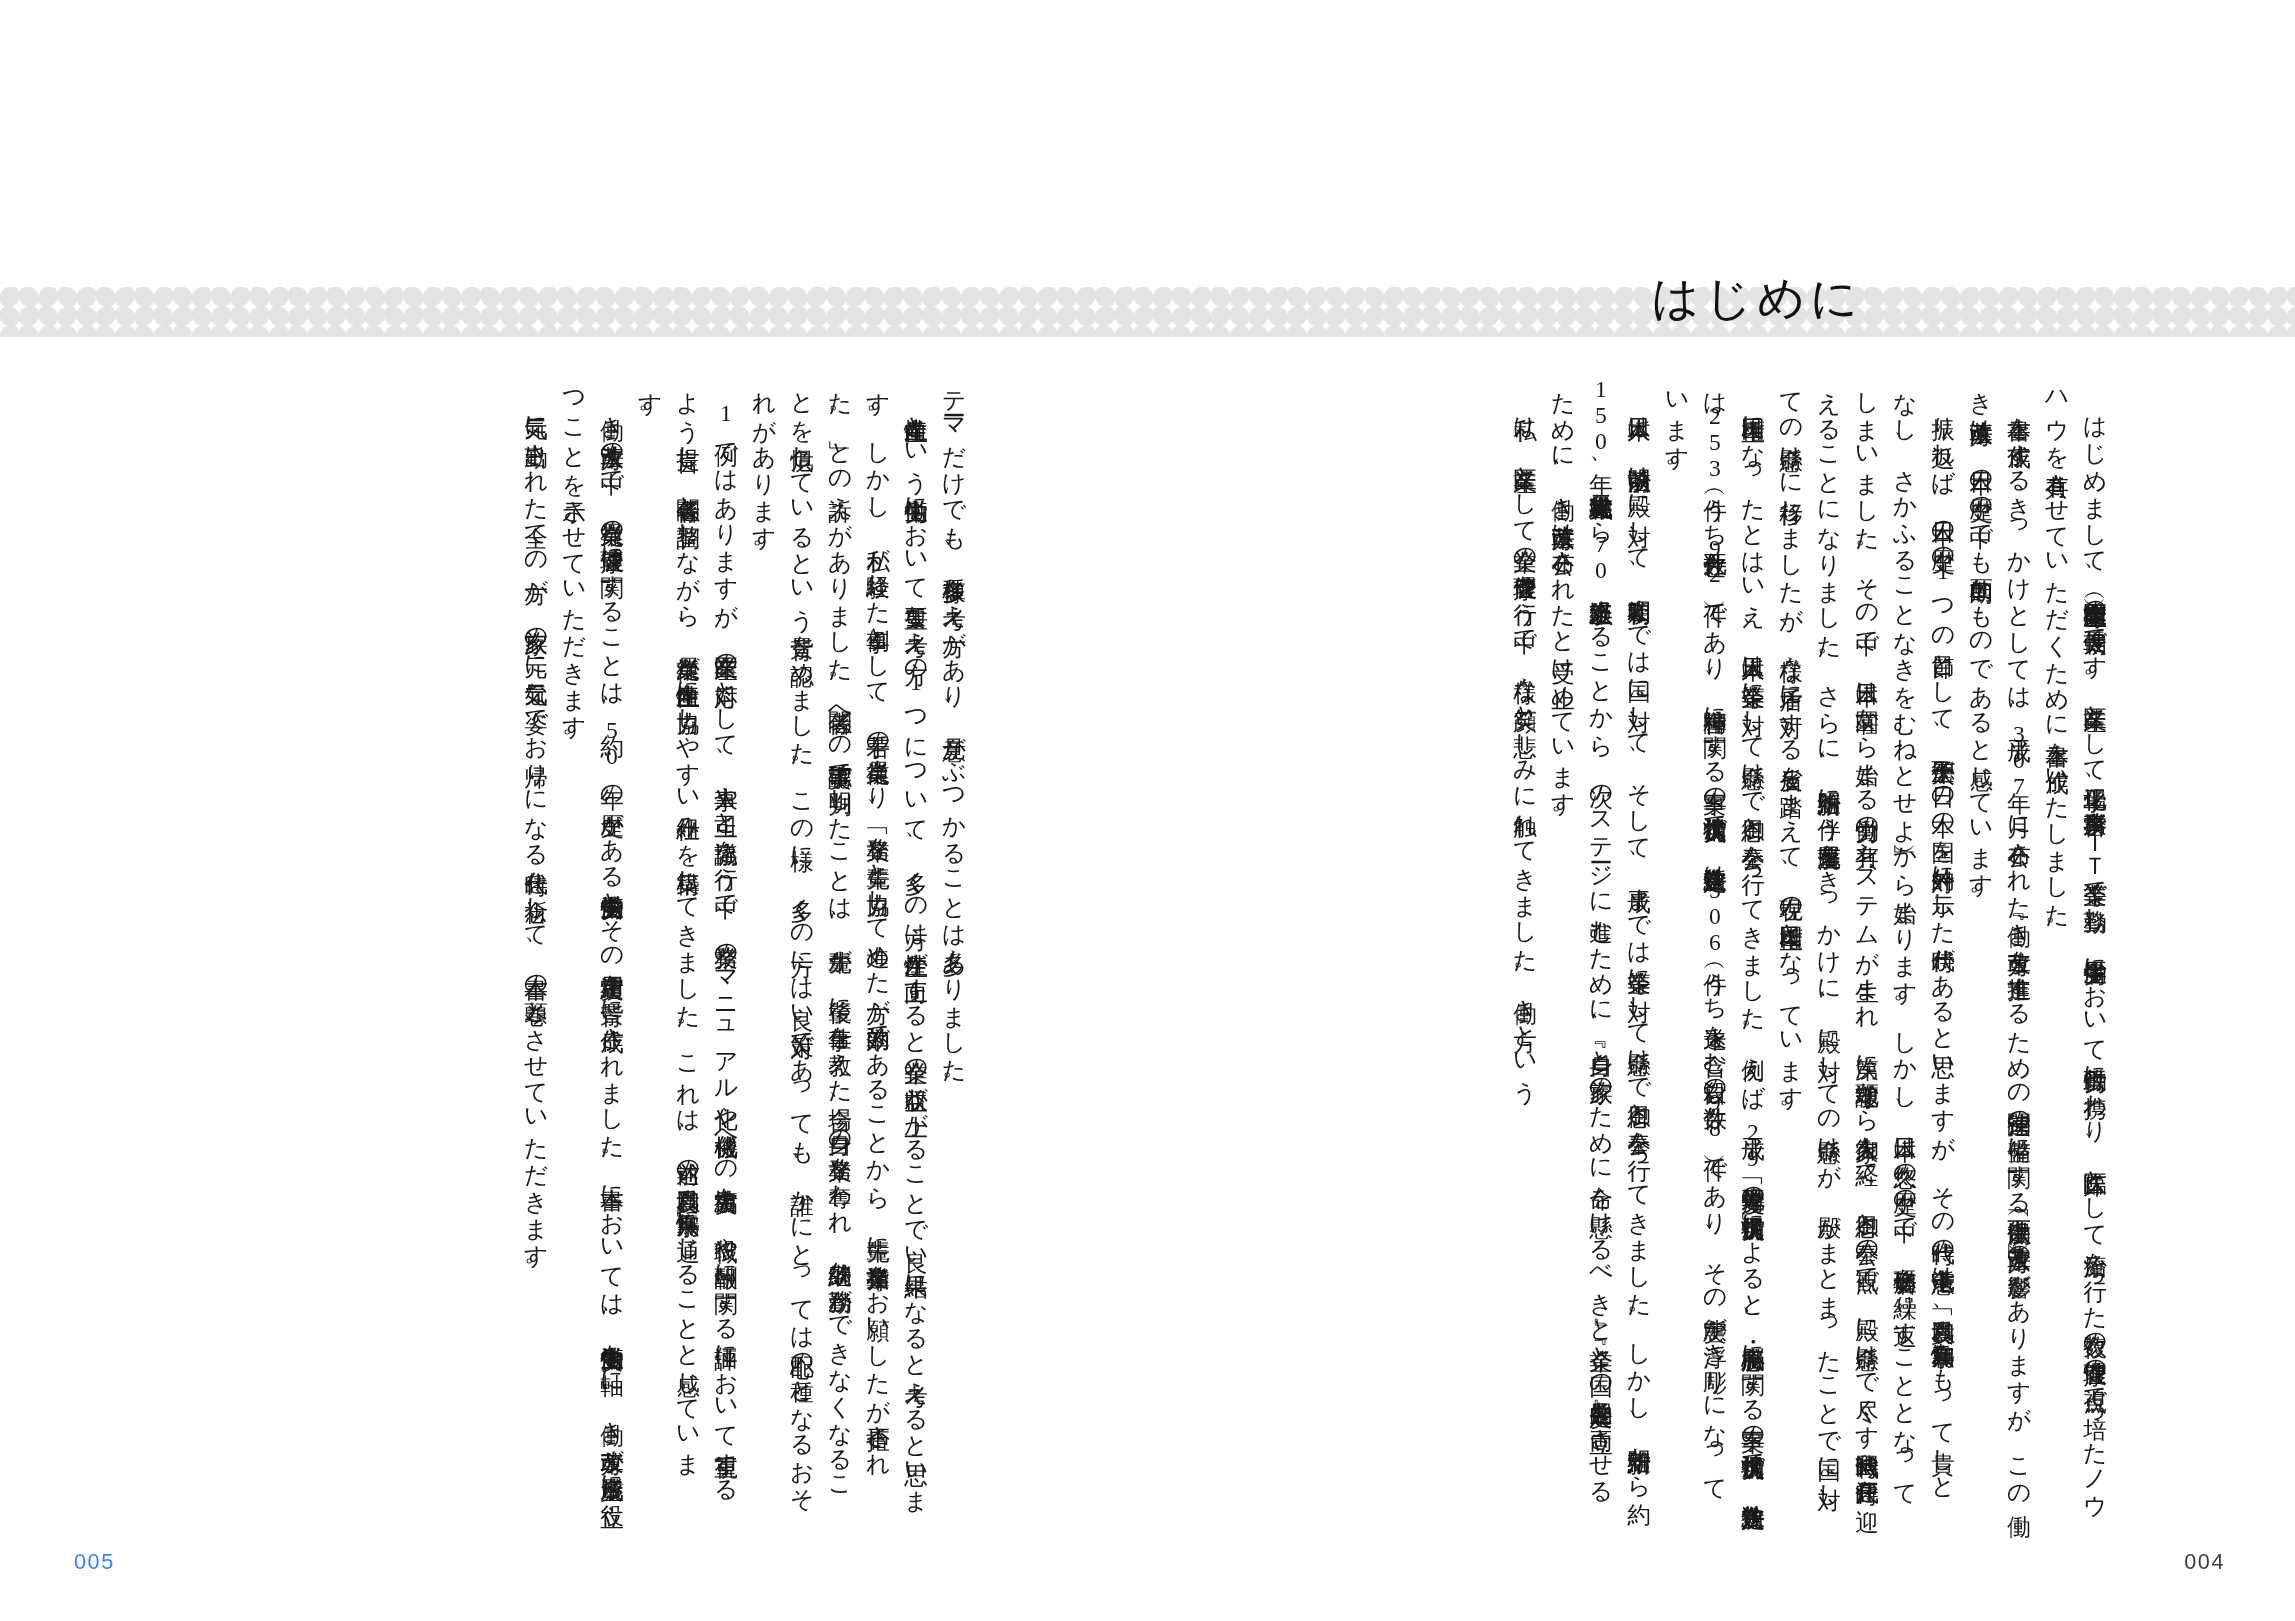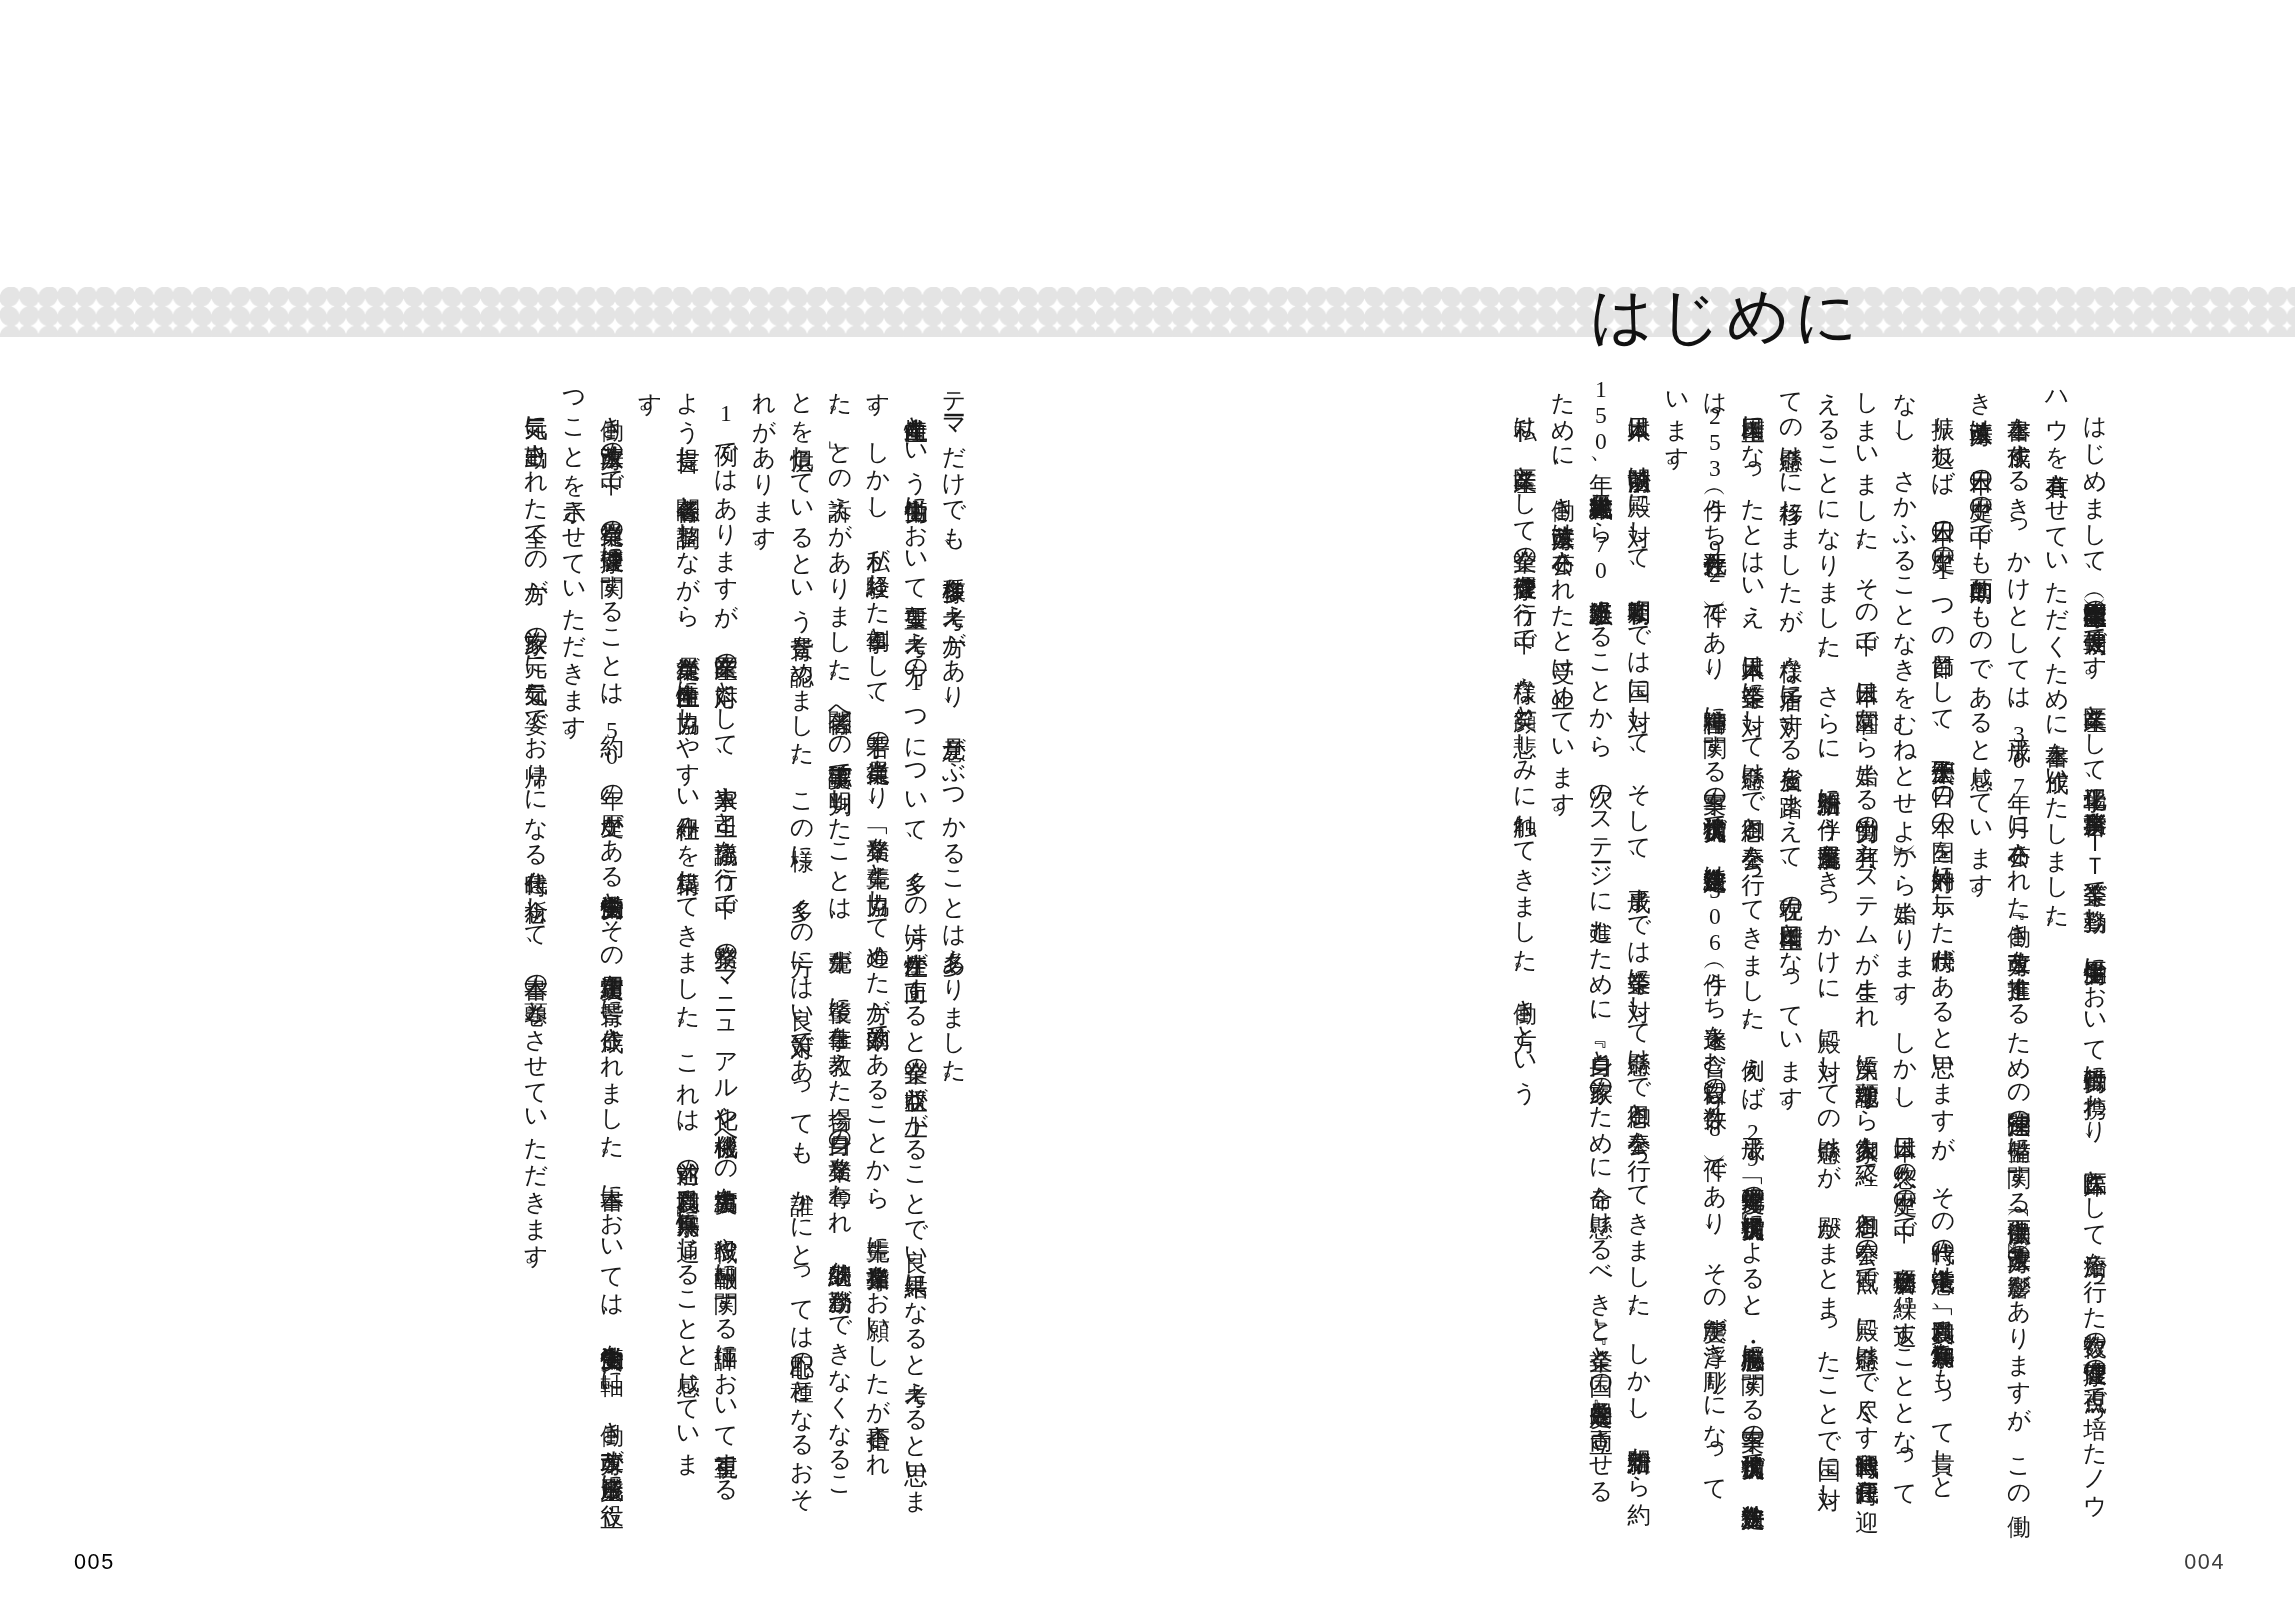--- a/index.html
+++ b/index.html
@@ -11,21 +11,21 @@
     font-family:"Liberation Serif","DejaVu Serif",serif;
   }
   .title-band{
     position:absolute;left:0;top:287px;width:2295px;height:50px;
     z-index:0;
   }
   .page-title{
     position:absolute;top:243px;right:432px;z-index:1;
     font-family:"Liberation Sans","DejaVu Sans",sans-serif;
     font-weight:500;
-    font-size:62px;line-height:1;
+    font-size:47px;line-height:1;
     letter-spacing:4.8px;
     color:#111111;
     white-space:nowrap;
   }
   .vtext{
     position:absolute;top:376px;height:1136px;
     writing-mode:vertical-rl;
     text-orientation:upright;
     font-size:23.6px;line-height:38px;letter-spacing:0;
     color:#1a1a1a;
@@ -81,17 +81,17 @@
     </div>
 
   <div class="vtext left-text" style="color: rgb(26, 26, 26);">
       <p class="noindent">テーマだけでも、多種多様な考え方があり、意見がぶつかることは多々ありました。</p>
       <p>生産性向上という労働衛生において重要な考え方の1つについて、多くの方は生産性が向上すると企業の収益が上がることで良い結果になると考えると思います。しかし、私が経験した事例として、若手の従業員より、「業務を先輩と協力して進めた方が効率的であることから、先輩に業務指導をお願いしたが拒否された。」との訴えがありました。関係者への事実確認で判明したことは、先輩が、後輩に仕事を教えた場合、自身の業務を奪われ、継続的な勤務ができなくなることを危惧しているという背景を認めました。この様に、多くの方には良い対策であっても、誰かにとっては心配の種となるおそれがあります。</p>
       <p>1例ではありますが、産業医の対応として、人事や上司と協議を行う中で、業務のマニュアル化や機械化への協力実績を、役職や報酬に関する評価において重視するよう提言し、各関係者と調整しながら、従業員が生産性向上に協力しやすい仕組みを構築してきました。これは、前述の「以和爲貴、無忤爲宗」に通じることと感じています。</p>
       <p>働き方改革法の中で、従業員の健康管理に関することは、約50年の歴史がある労働安全衛生法とその運用実績を背景に作成されました。本書においては、労働安全衛生法を軸に、働き方改革が資産形成に役立つことを示させていただきます。</p>
       <p>元気に出勤された全ての方が、家族の元に元気な姿でお帰りになる時代を祈念して、本書の巻頭とさせていただきます。</p>
     </div>
 
-  <div class="page-number page-number-left" style="color: #000000;">005</div>
+  <div class="page-number page-number-left" style="color: #3b82f6;">005</div>
   <div class="page-number page-number-right" style="color: rgb(60, 60, 60); text-align: center;">004</div>
 
 </div>
 
 
 </body></html>

